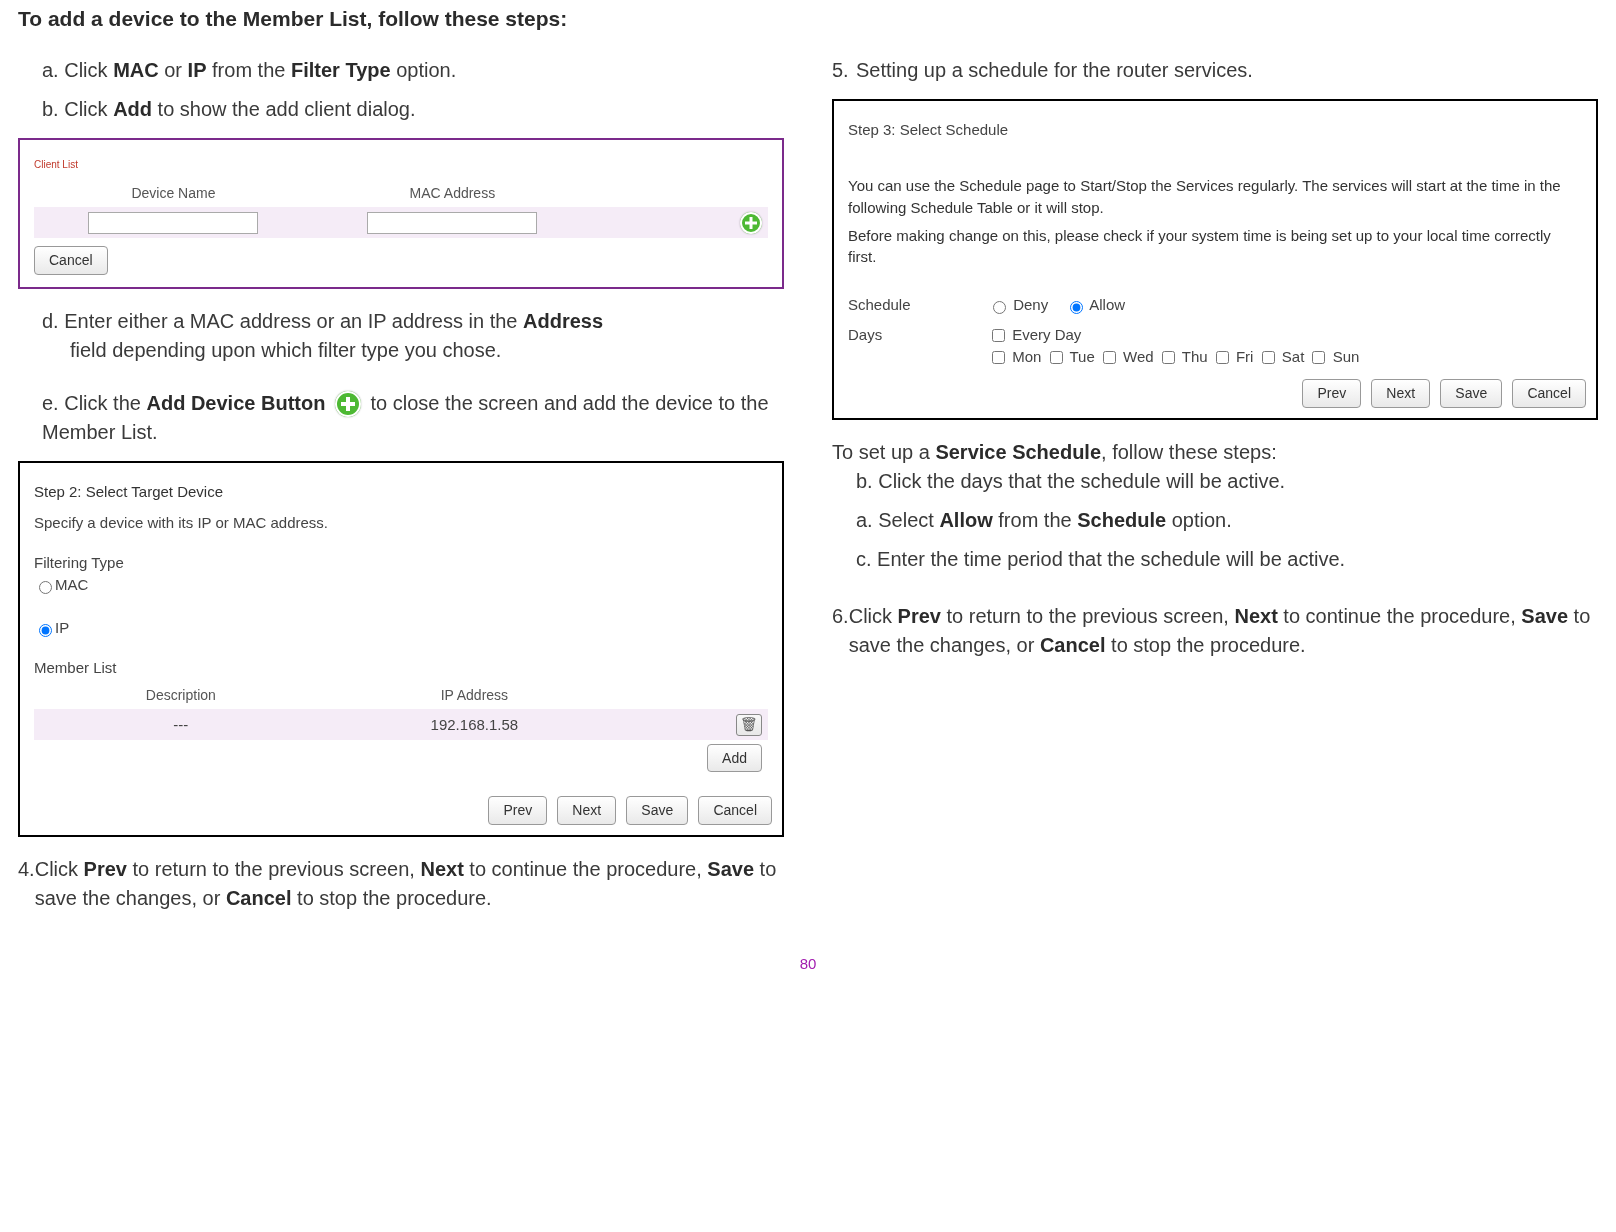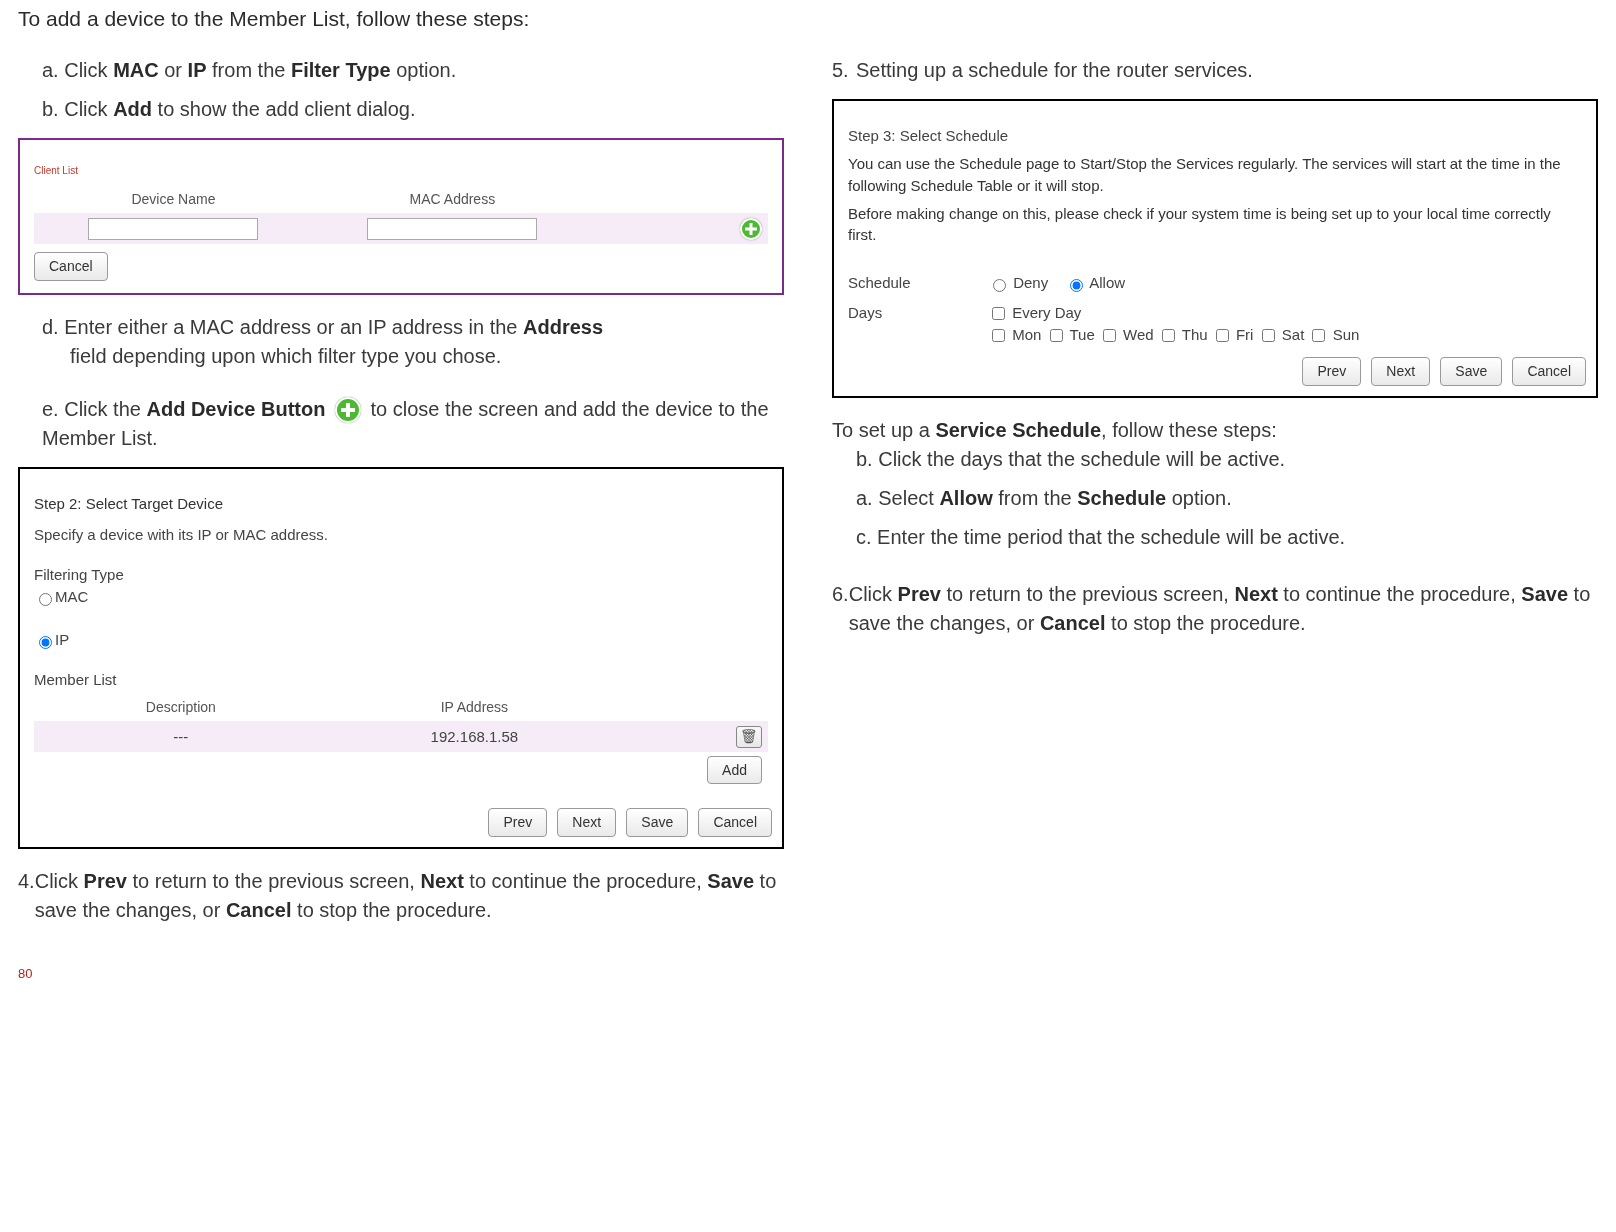--- a/index.html
+++ b/index.html
@@ -6,21 +6,21 @@
   body {
     font-family: Arial, Helvetica, sans-serif;
     font-size: 20px;
     color: #3a3a3a;
     margin: 0;
     padding: 0 18px 40px 18px;
     width: 1616px;
     line-height: 1.45;
   }
   .page-title {
-    font-weight: normal;
+    font-weight: bold;
     font-size: 21px;
     margin: 4px 0 22px 0;
     color: #2b2b2b;
   }
   .columns {
     display: flex;
     gap: 48px;
   }
   .col { flex: 1 1 50%; }
   .step {
@@ -30,21 +30,21 @@
   b { font-weight: bold; color: #2b2b2b; }
   .panel {
     border: 2px solid #000;
     margin: 14px 0 18px 0;
     background: #fff;
     font-family: Tahoma, Arial, sans-serif;
     font-size: 15px;
     color: #444;
   }
   .panel-purple { border-color: #7b2a8b; }
-  .panel .inner { padding: 24px 14px 12px; }
+  .panel .inner { padding: 18px 14px 12px; }
   .panel-title { color:#333; margin-bottom:6px; font-size:10px;}
   .row-tbl {
     width: 100%;
     border-collapse: collapse;
   }
   .row-tbl th {
     font-weight: normal;
     color:#555;
     font-size:14px;
     padding: 4px 6px;
@@ -113,21 +113,21 @@
     transform:translate(-50%,-52%);
     color:#555;
   }
   .button-row { text-align:right; padding: 8px 10px 10px; }
   .button-row .btn { margin-left:6px; }
   .form-row { display:flex; align-items:flex-start; padding:4px 14px; font-size:15px; color:#444;}
   .form-row .lbl { width: 140px; color:#444;}
   .radio, .check { margin-right:3px; vertical-align:middle;}
   .tiny { width:46px; height:20px; border:1px solid #aaa; font-size:13px; padding:1px 3px;}
   .desc { color:#333; font-size:15px; padding: 0 14px 4px;}
-  .pagen { font-size:13px; color:#b91c1c; padding-top:30px;}
+  .pagen { text-align:center; font-size:15px; color:#a21caf; padding-top:30px;}
 </style>
 </head>
 <body>
 
 <div class="page-title">To add a device to the Member List, follow these steps:</div>
 
 <div class="columns">
 
   <div class="col">
 
@@ -230,21 +230,21 @@
   <div class="col">
 
     <div class="step" style="margin-left:0; display:flex;">
       <div style="width:24px;">5.</div>
       <div>Setting up a schedule for the router services.</div>
     </div>
 
     <div class="panel">
       <div class="inner">
         <div>Step 3: Select Schedule</div>
-        <div class="desc" style="padding:6px 0 0 0;">You can use the Schedule page to Start/Stop the Services regularly. The services will start at the time in the following Schedule Table or it will stop.</div>
+        <div class="desc" style="padding:6px 0 0 0;margin-top:28px;">You can use the Schedule page to Start/Stop the Services regularly. The services will start at the time in the following Schedule Table or it will stop.</div>
         <div class="desc" style="padding:6px 0 0 0;">Before making change on this, please check if your system time is being set up to your local time correctly first.</div>
       </div>
 
       <div style="height:10px"></div>
 
       <div class="form-row">
         <span class="lbl">Schedule</span>
         <span>
           <span><input type="radio" class="radio" style=""> <span>Deny</span></span>
           &nbsp;&nbsp;

